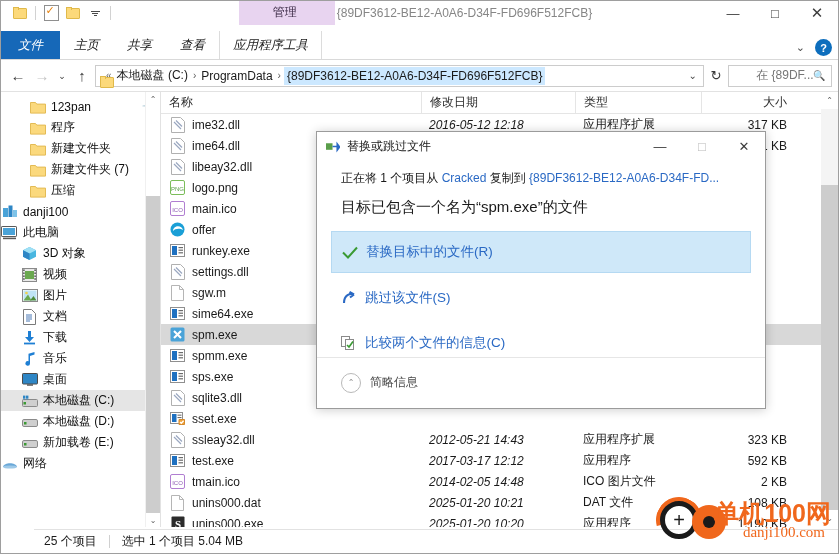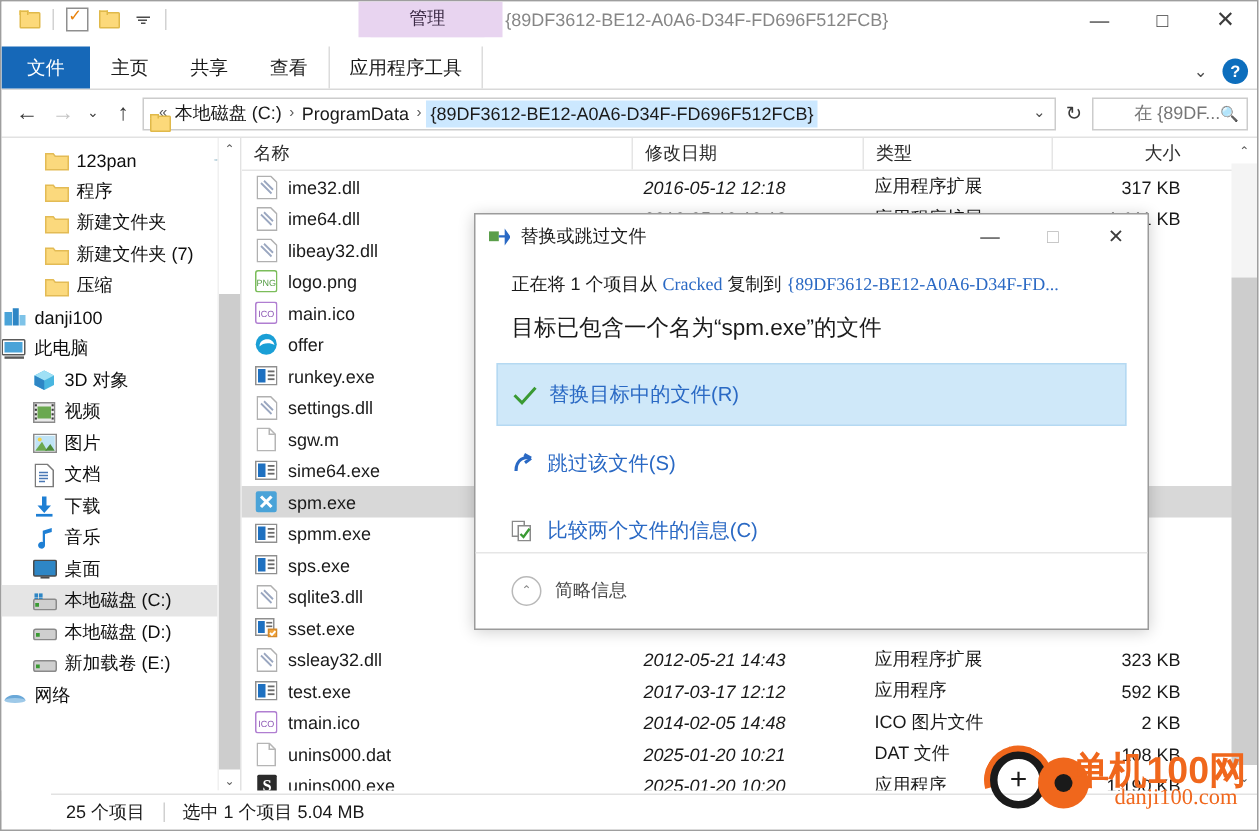--- a/index.html
+++ b/index.html
@@ -27,21 +27,21 @@
   .title-center{position:absolute;left:0;right:0;top:0;height:24px;display:flex;align-items:center;justify-content:center;pointer-events:none;}
   .ctx-tab{background:#e8d4f0;color:#3b2a45;font-size:12px;padding:4px 26px 5px 26px;height:24px;box-sizing:border-box;display:flex;align-items:center;}
   .win-title{color:#868686;font-size:12px;margin-left:14px;}
   .ctx-strip{position:absolute;top:0;left:238px;width:96px;height:24px;background:#e8d4f0;}
   .win-btns{position:absolute;right:0;top:0;display:flex;height:24px;}
   .win-btns div{width:42px;height:24px;display:flex;align-items:center;justify-content:center;color:#3c3c3c;font-size:13px;}
   .win-btns .xb{font-size:15px;}
 
   
   .tabbar{height:34px;background:#fff;display:flex;align-items:flex-end;position:relative;border-bottom:1px solid #d9d9d9;}
-  .tab{height:28px;line-height:28px;padding:0 14px;font-size:12.5px;color:#1a1a1a;}
+  .tab{height:28px;line-height:28px;padding:0 14px;font-size:12.5px;color:#1a1a1a;font-style:italic;}
   .tab.file{background:#1668b8;color:#fff;padding:0 17px;margin-left:0;}
   .tab.ctx{border-left:1px solid #dcdcdc;border-right:1px solid #dcdcdc;padding:0 13px;}
   .ribbon-right{position:absolute;right:6px;bottom:3px;display:flex;align-items:center;gap:10px;}
   .chev{color:#4d4d4d;font-size:11px;}
   .helpb{width:17px;height:17px;border-radius:50%;background:#0d6ebd;color:#fff;font-size:11px;font-weight:bold;display:flex;align-items:center;justify-content:center;}
 
   
   .addrbar{height:31px;display:flex;align-items:center;padding:0 6px;gap:2px;background:#fff;}
   .navbtn{width:22px;height:22px;display:flex;align-items:center;justify-content:center;font-size:15px;color:#3a3a3a;}
   .navbtn.dis{color:#c4c4c4;}
@@ -93,29 +93,29 @@
   .listscroll .dn{position:absolute;bottom:0;width:17px;}
   .listscroll .thumb{position:absolute;top:17px;left:0;width:17px;height:76px;background:#f4f4f4;}
   .listscroll .track{position:absolute;top:93px;left:0;width:17px;bottom:17px;background:#cdcdcd;}
 
   
   .statusbar{position:absolute;left:0;bottom:0;height:23px;width:837px;border-top:1px solid #e2e2e2;display:flex;align-items:center;font-size:12px;color:#1a1a1a;background:#fff;margin-left:33px;}
   .statusbar .s1{padding-left:10px;}
   .vsep{width:1px;height:13px;background:#d0d0d0;margin:0 12px;}
 
   
-  .dlg{position:absolute;left:315px;top:141px;width:448px;height:276px;background:#fff;border:1px solid #9b9b9b;box-shadow:0 1px 10px rgba(0,0,0,.20);}
+  .dlg{position:absolute;left:315px;top:130px;width:448px;height:276px;background:#fff;border:1px solid #9b9b9b;box-shadow:0 1px 10px rgba(0,0,0,.20);}
   .dlg-tb{height:29px;display:flex;align-items:center;position:relative;}
   .dlg-ico{margin-left:9px;margin-right:7px;width:14px;height:12px;position:relative;display:flex;align-items:center;}
   .dlg-title{font-size:12px;color:#1a1a1a;}
   .dlg-btns{position:absolute;right:0;top:0;display:flex;}
   .dlg-btns div{width:42px;height:29px;display:flex;align-items:center;justify-content:center;font-size:13px;color:#3c3c3c;}
   .dlg-btns .mx{color:#b9b9b9;}
   .dlg-line1{font-size:12px;color:#1a1a1a;padding:9px 0 0 24px;}
-  .dlg-line1 .blue{color:#2a69c4;font-family:Liberation Serif, serif;}
+  .dlg-line1 .blue{color:#2a69c4;}
   .dlg-q{font-size:15px;color:#1a1a1a;padding:11px 0 0 24px;}
   .opts{padding:14px 14px 0 14px;}
   .opt{height:40px;display:flex;align-items:center;padding-left:10px;font-size:13.5px;color:#2a69c4;box-sizing:border-box;}
   .opt.hl{background:#cfe8f9;border:1px solid #b5d9f2;height:42px;}
   .opt .oi{width:24px;display:flex;align-items:center;justify-content:flex-start;flex:0 0 24px;}
   .opt.sp{margin-top:5px;}
   .dlg-sep{position:absolute;left:0;right:0;top:225px;height:1px;background:#e6e6e6;}
   .dlg-foot{position:absolute;left:0;top:226px;height:49px;width:100%;display:flex;align-items:center;}
   .dlg-foot .circ{width:18px;height:18px;border-radius:50%;border:1px solid #b9b9b9;margin-left:24px;margin-right:9px;display:flex;align-items:center;justify-content:center;color:#8a8a8a;font-size:8px;}
   .dlg-foot span{font-size:12px;color:#4a4a4a;}

